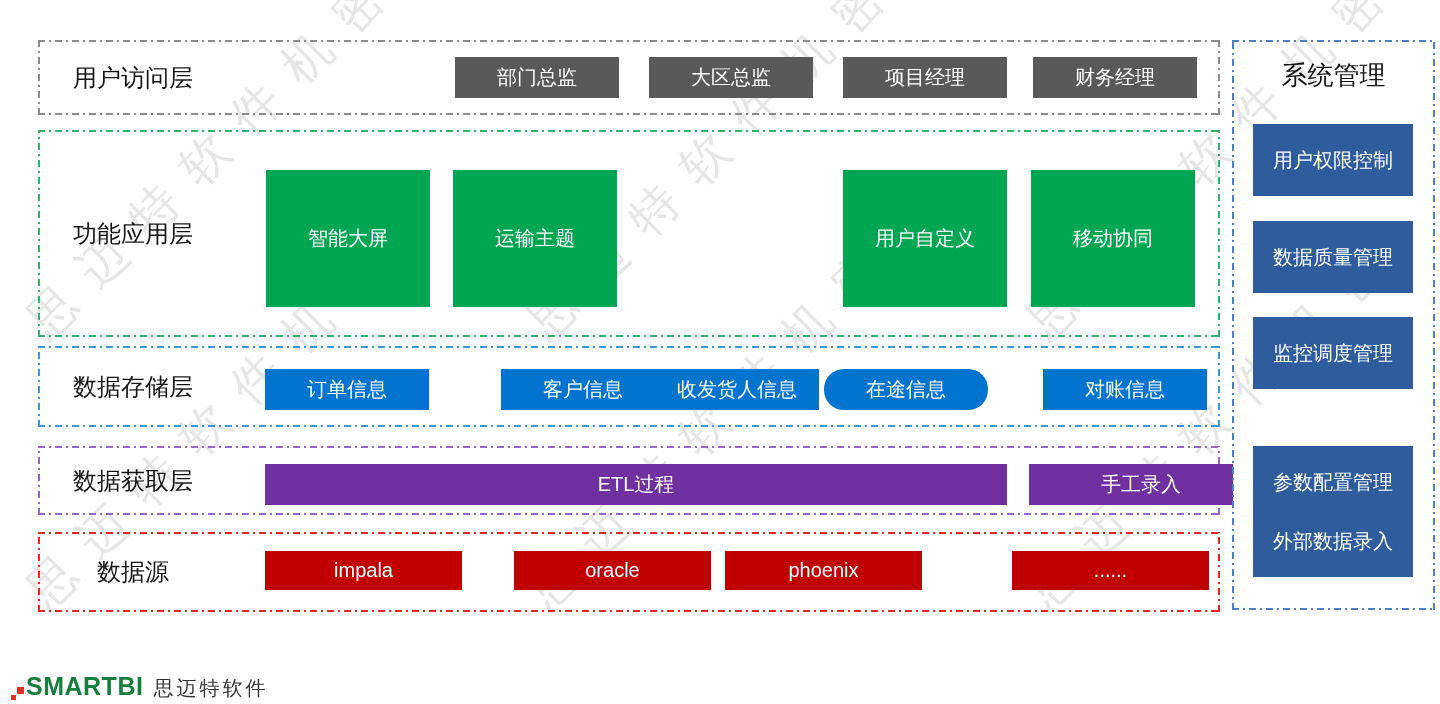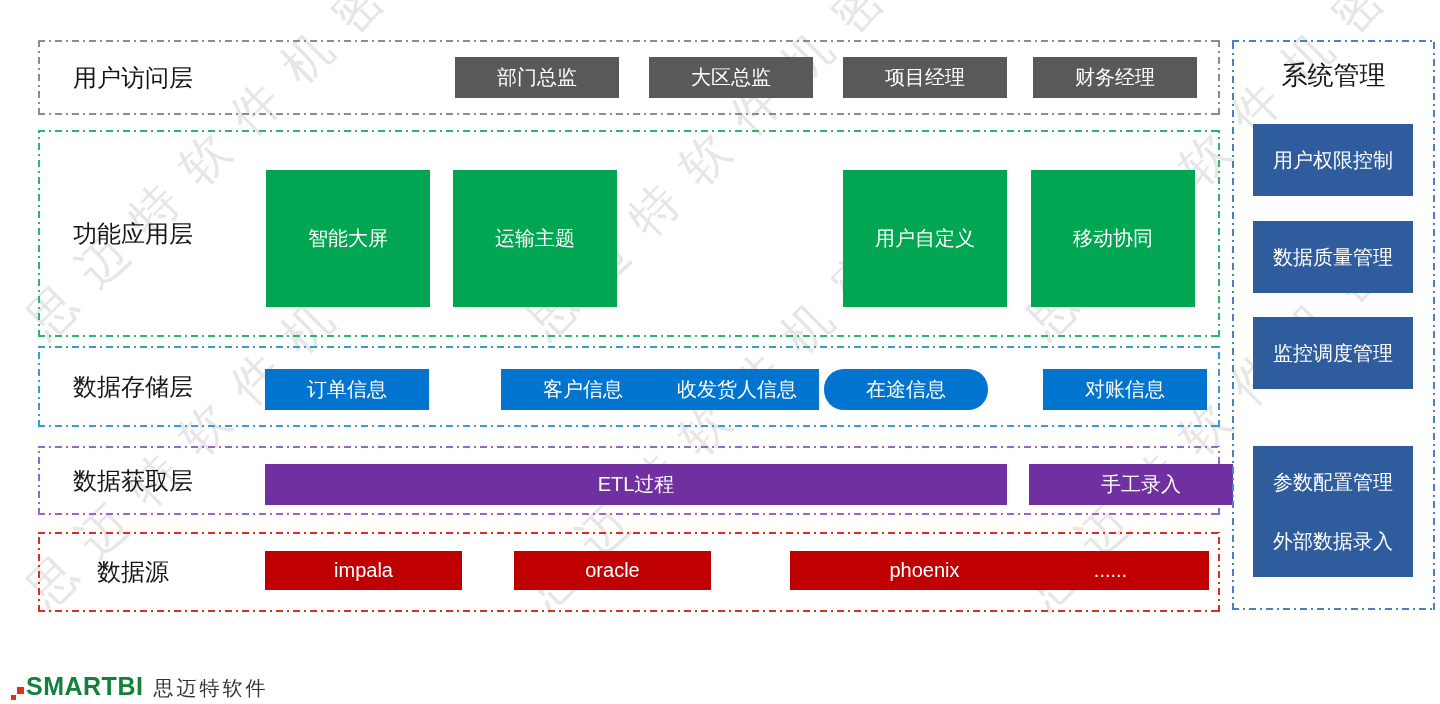--- a/index.html
+++ b/index.html
@@ -48,21 +48,21 @@
   
   .storage-node{top:23px;height:41px;width:164px;background:#0074ce;}
   .s1{left:227px;} .s2{left:421px;margin-left:42px;} .s3{left:617px;} .s4{left:786px;border-radius:20px;} .s5{left:1005px;}
 
   
   .acquire-node{top:18px;height:41px;background:#7030a0;}
   .q1{left:227px;width:742px;} .q2{left:991px;width:184px;padding-left:20px;}
 
   
   .source-node{top:19px;height:39px;width:197px;background:#c00000;}
-  .d1{left:227px;} .d2{left:476px;} .d3{left:752px;padding-left:36px;} .d4{left:974px;}
+  .d1{left:227px;} .d2{left:476px;} .d3{left:687px;} .d4{left:974px;}
 
   
   .sidebar{left:1232px;top:40px;width:203px;height:570px;--bc:#4d7fc8;}
   .sidebar-title{position:absolute;left:0;top:18px;width:100%;text-align:center;
                  font-size:26px;font-weight:500;color:#151515;}
   .side-node{left:21px;width:160px;height:72px;background:#2e5c9c;font-size:20px;}
   .m1{top:84px;} .m2{top:181px;} .m3{top:277px;} .m4{top:373px;margin-top:33px;} .m5{top:465px;}
 
   
   .logo{position:absolute;left:10px;top:670px;height:32px;display:flex;align-items:flex-end;z-index:2;}

